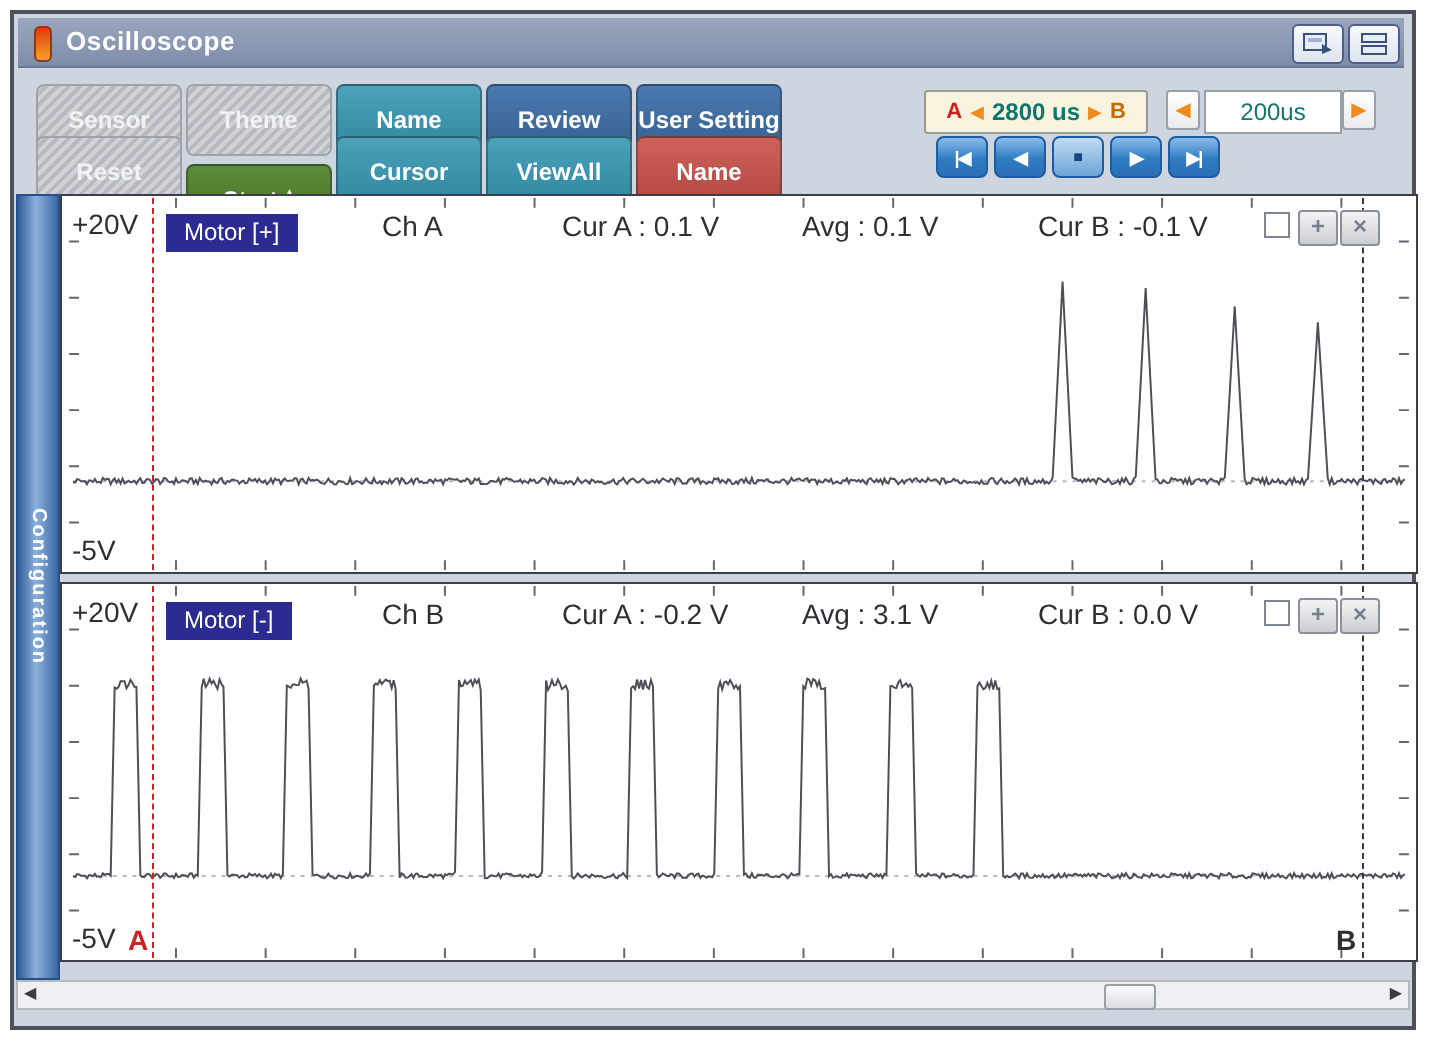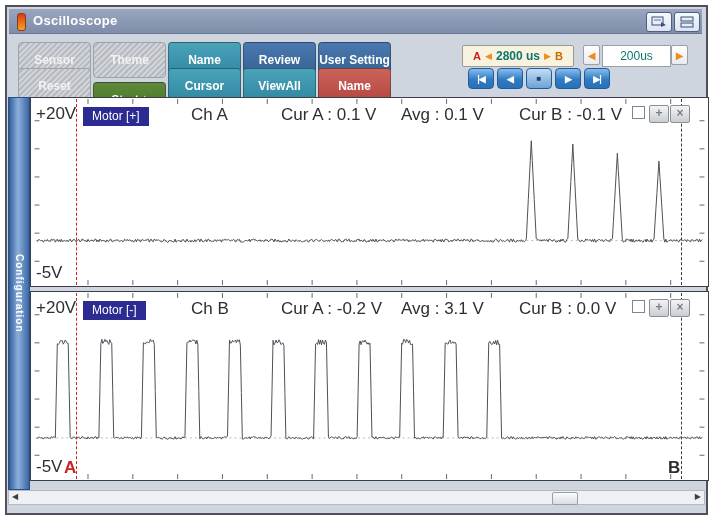--- a/index.html
+++ b/index.html
@@ -46,21 +46,21 @@
   .sidebar{position:absolute;left:1px;top:90px;width:20px;height:391px;
     background:linear-gradient(90deg,#2f5c99,#8cb0dc 45%,#3a66a3);border:1px solid #27508a;
     display:flex;align-items:center;justify-content:center;}
   .sidebar span{writing-mode:vertical-rl;color:#fff;font-size:10px;font-weight:bold;letter-spacing:1px;}
   .chan{position:absolute;left:23px;width:679px;height:190px;background:#fff;border:1px solid #3e3e48;box-sizing:border-box;}
   #chanA{top:90px;} #chanB{top:284px;}
   .wave{position:absolute;left:0;top:0;width:100%;height:100%;}
   .cursor{position:absolute;top:1px;bottom:1px;width:0;}
   .cursor.red{border-left:1px dashed #cc2222;}
   .cursor.blk{border-left:1px dashed #3a3a3a;}
-  .chan span{position:absolute;font-size:17px;color:#2e2e34;white-space:nowrap;}
+  .chan span{position:absolute;font-size:14px;color:#2e2e34;white-space:nowrap;}
   .vmax{left:5px;top:6px;} .vmin{left:5px;bottom:3px;margin-top:32px;}
   .badge{left:52px;top:9px;background:#2b2b92;color:#fff !important;padding:2px 9px 3px;font-size:12px !important;text-align:right;}
   .chlbl{left:160px;top:7px;} .m1{left:250px;top:7px;} .m2{left:370px;top:7px;} .m3{left:488px;top:7px;}
   .chk{left:601px;top:8px;width:13px;height:13px;background:#fff;border:1px solid #7e8694;box-sizing:border-box;cursor:pointer;}
   .mini{width:18px;height:16px;background:linear-gradient(#f4f4f5,#cccdd1);border:1px solid #8a8f99;border-radius:2px;
     text-align:center;line-height:15px !important;font-size:12px !important;font-weight:bold;color:#75808f !important;cursor:pointer;}
   .plus{left:618px;top:7px;} .close{left:639px;top:7px;}
   .cmark{bottom:2px;font-size:11px;font-weight:bold;}
   .cmark.a{left:33px;color:#cc2222 !important;} .cmark.b{left:637px;color:#2e2e34 !important;}
   

